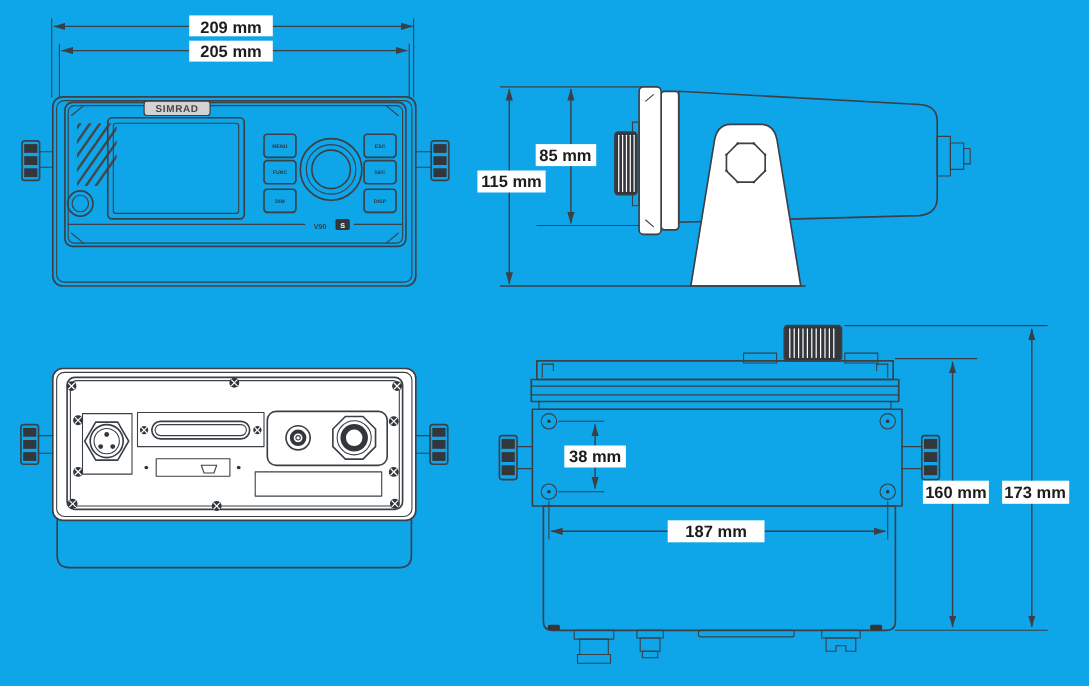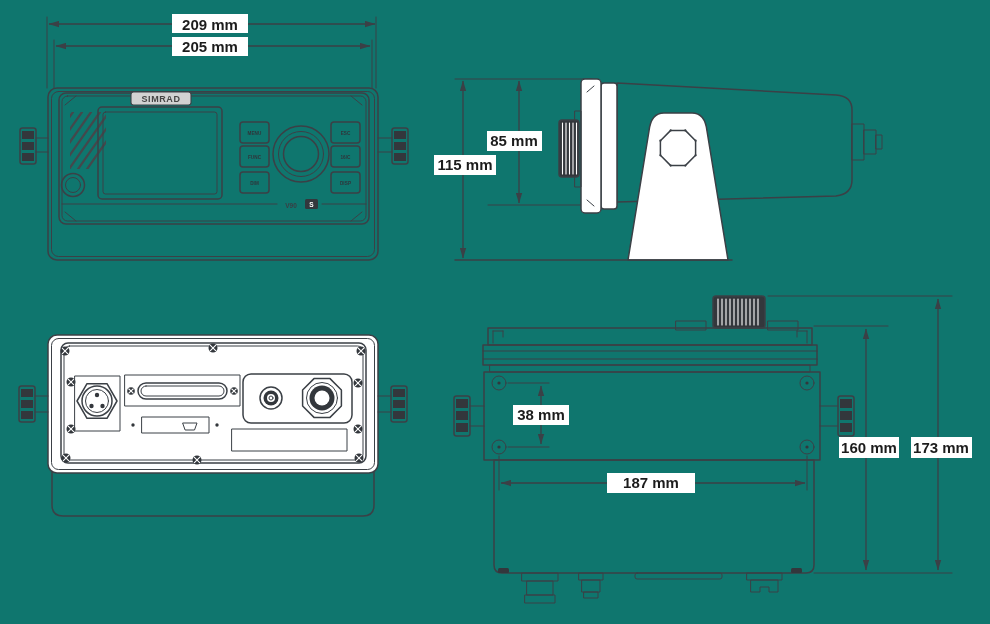--- a/index.html
+++ b/index.html
@@ -1,16 +1,16 @@
 <!DOCTYPE html>
 <html><head>
 <meta charset="utf-8">
 <style>
   html,body{margin:0;padding:0;background:#fff;}
-  .canvas{position:relative;width:990px;height:624px;background:#0f766e;overflow:hidden;
+  .canvas{position:relative;width:990px;height:624px;background:#0ea5e9;overflow:hidden;
           font-family:"Liberation Sans",sans-serif;}
   .view{position:absolute;}
   
   .ln  {fill:none;stroke:#3b4046;stroke-width:1.5;stroke-linejoin:round;stroke-linecap:round;}
   .lnt {fill:none;stroke:#3b4046;stroke-width:1;stroke-linejoin:round;stroke-linecap:round;}
   .fw  {fill:#ffffff;stroke:#3b4046;stroke-width:1.5;stroke-linejoin:round;}
   .fd  {fill:#33373c;stroke:none;}
   .wbg {fill:#ffffff;stroke:none;}
   .wl  {stroke:#ffffff;stroke-width:1.1;fill:none;stroke-linecap:round;}
   .dl  {fill:none;stroke:#3b4046;stroke-width:1.3;}

